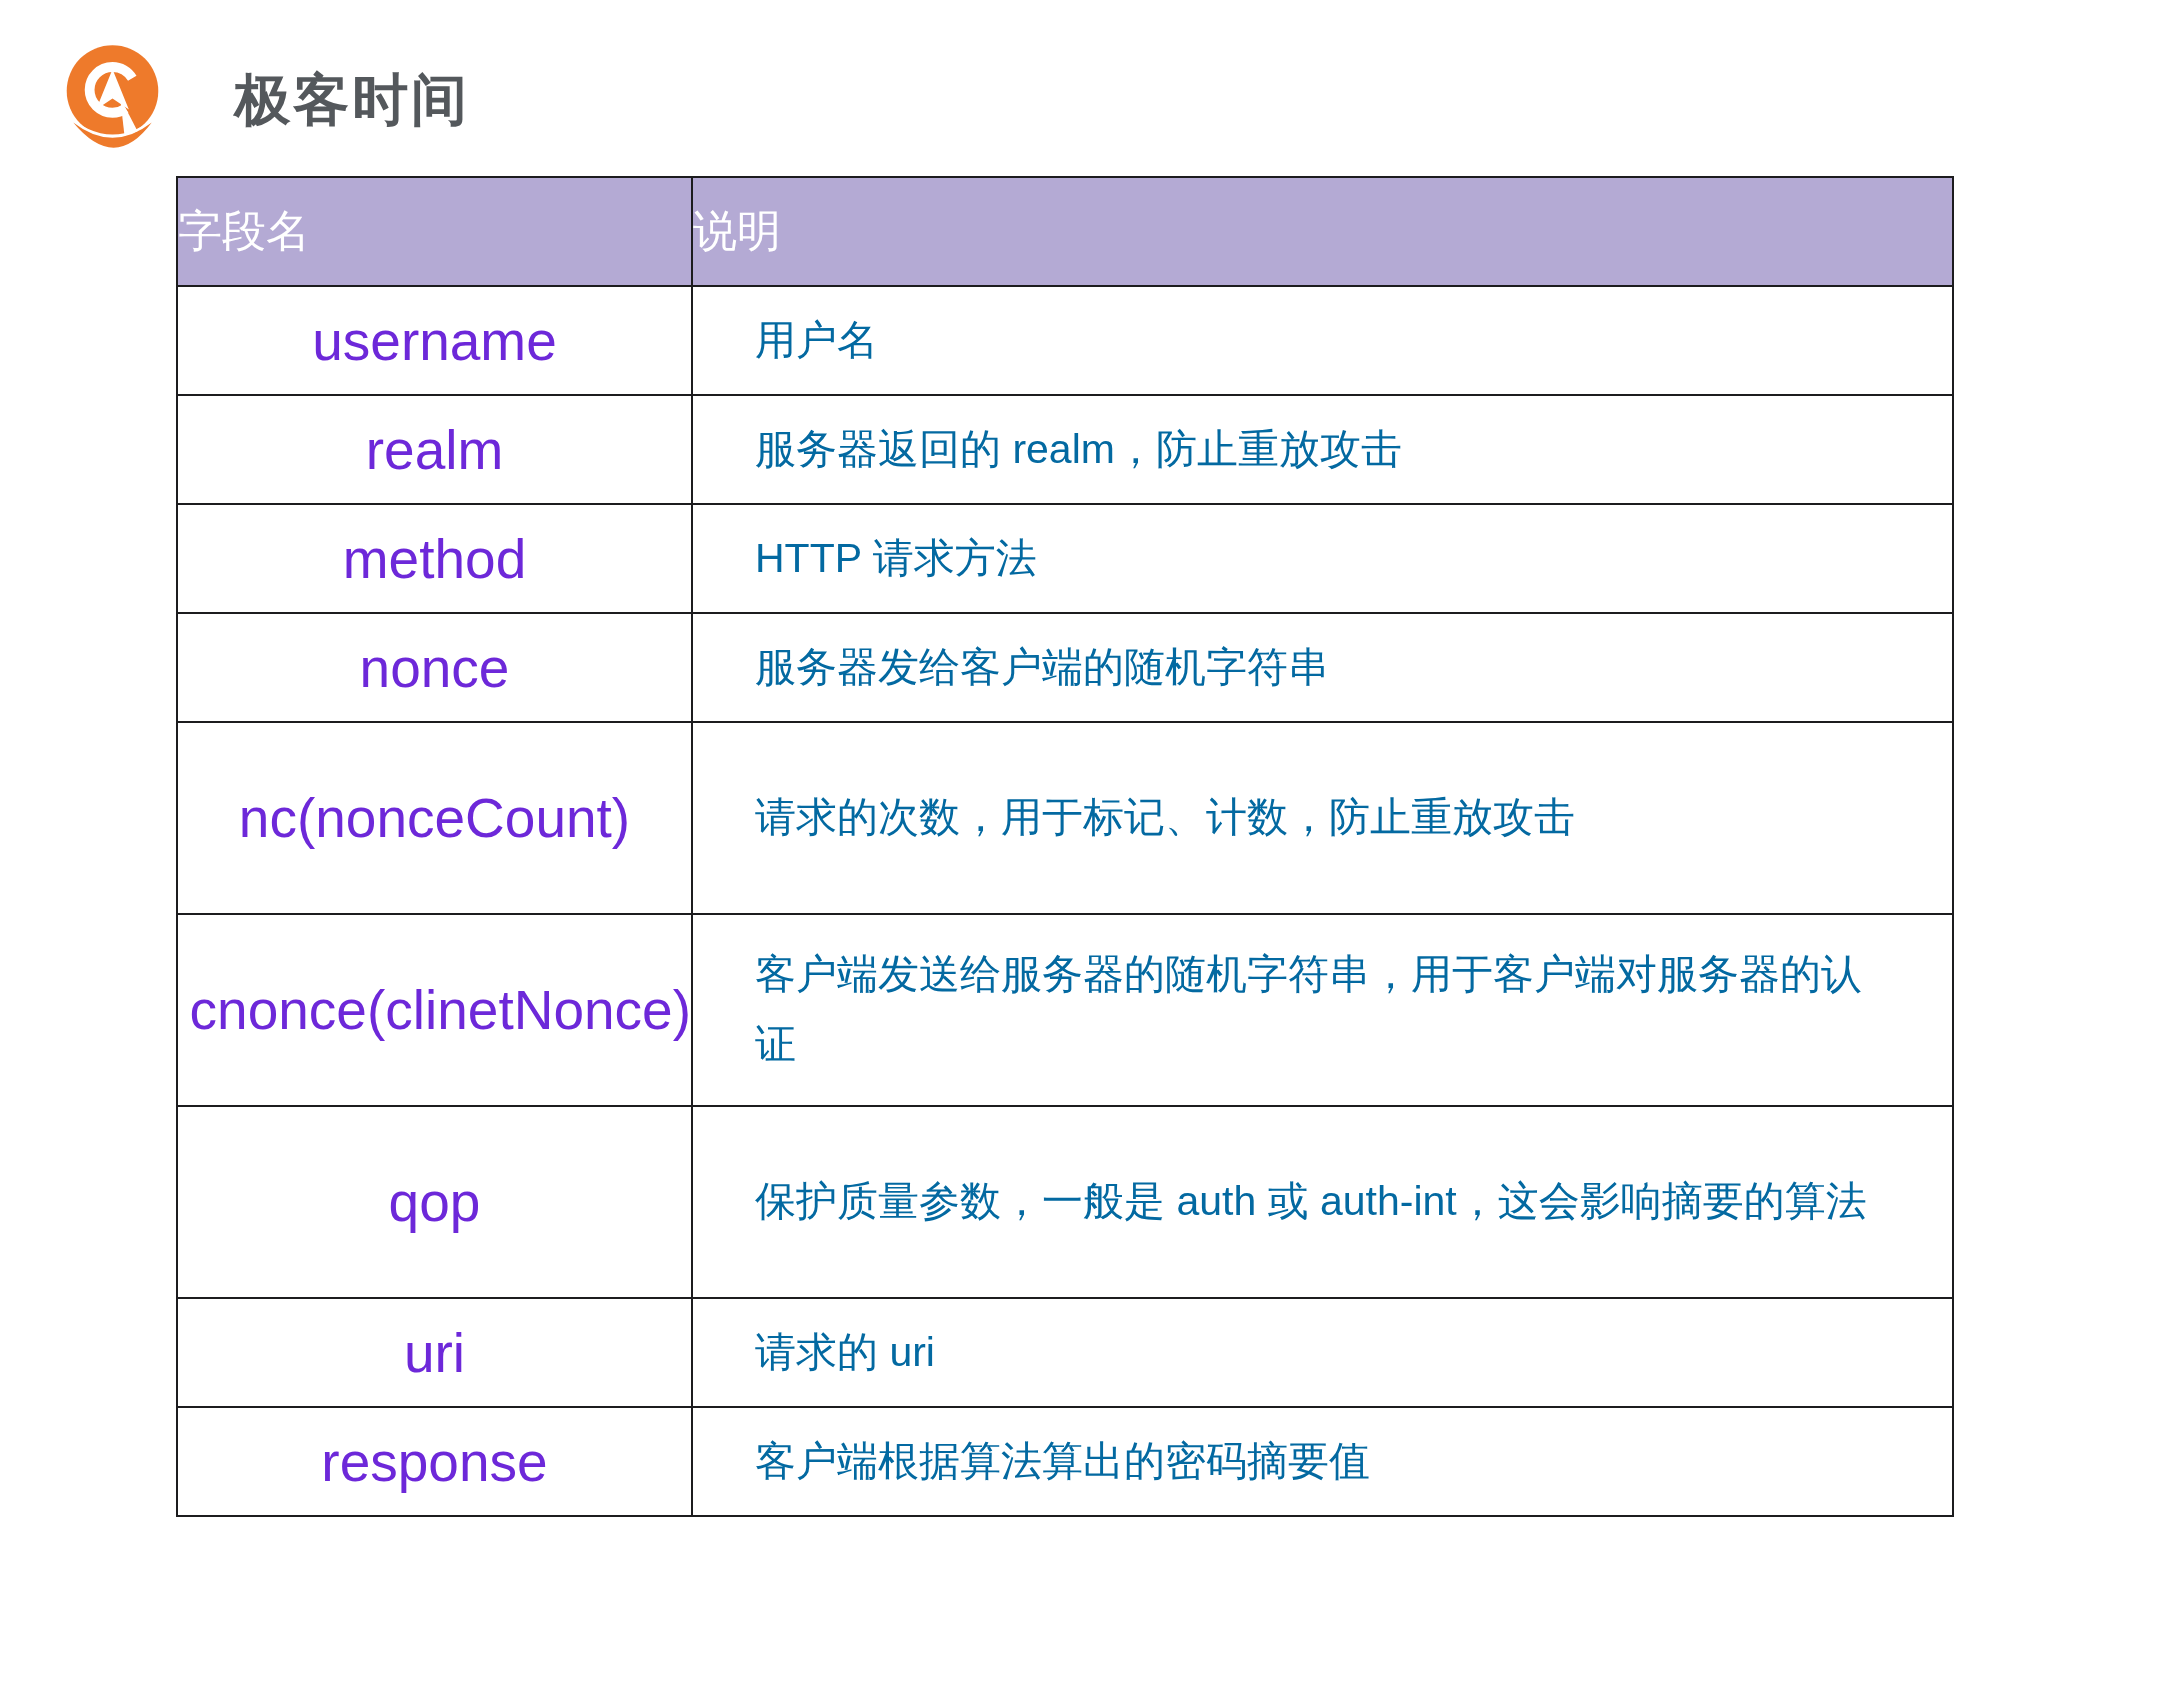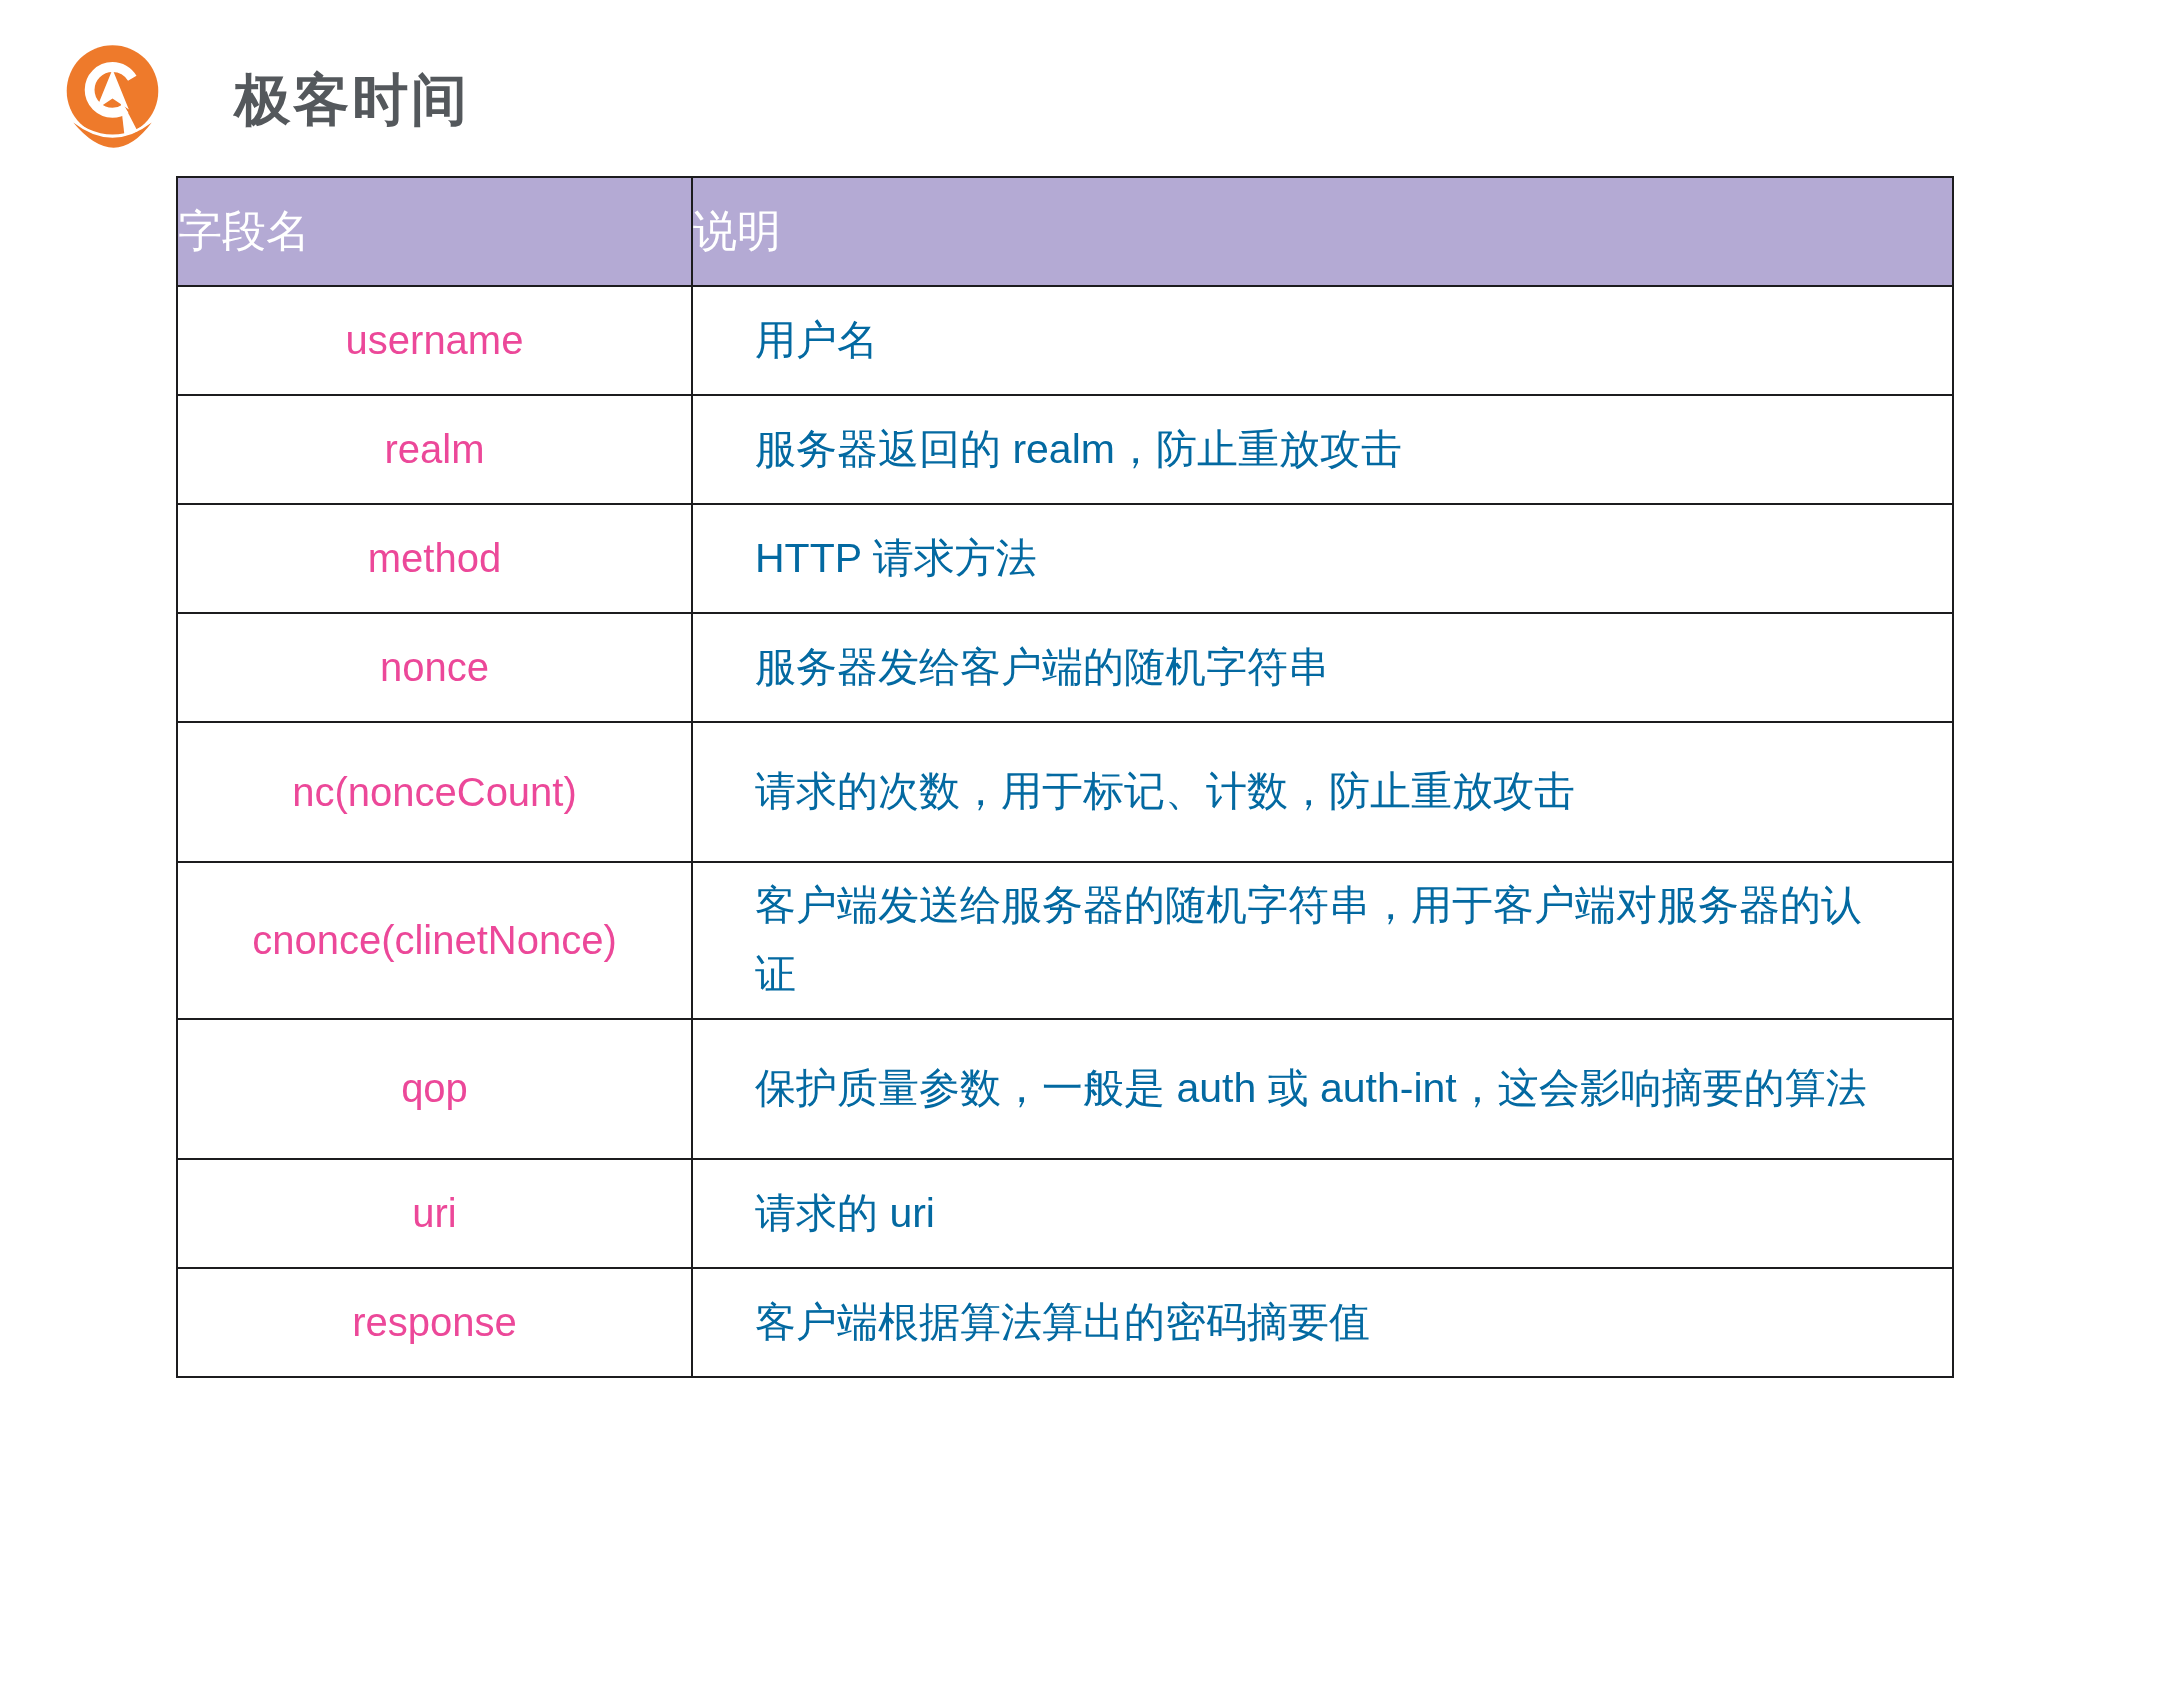--- a/index.html
+++ b/index.html
@@ -47,26 +47,26 @@
   table.fields thead tr { height: 109px; }
   table.fields thead th {
     background: #b4aad4;
     color: #ffffff;
     font-size: 44px;
     font-weight: 400;
     text-align: left;
     vertical-align: middle;
   }
   table.fields tr.row-normal { height: 109px; }
-  table.fields tr.row-tall   { height: 140px; }
+  table.fields tr.row-tall   { height: 192px; }
   td.field-cell {
     text-align: center;
     vertical-align: middle;
-    font-size: 40px;
-    color: #ec4899;
+    font-size: 55px;
+    color: #6d28d9;
     padding: 0 11.6px;
     margin-left: 45px;
   }
   td.description-cell {
     text-align: left;
     vertical-align: middle;
     font-size: 41px;
     color: #0369a1;
     line-height: 1.7;
     padding: 7.8px 68px 7.8px 62px;

